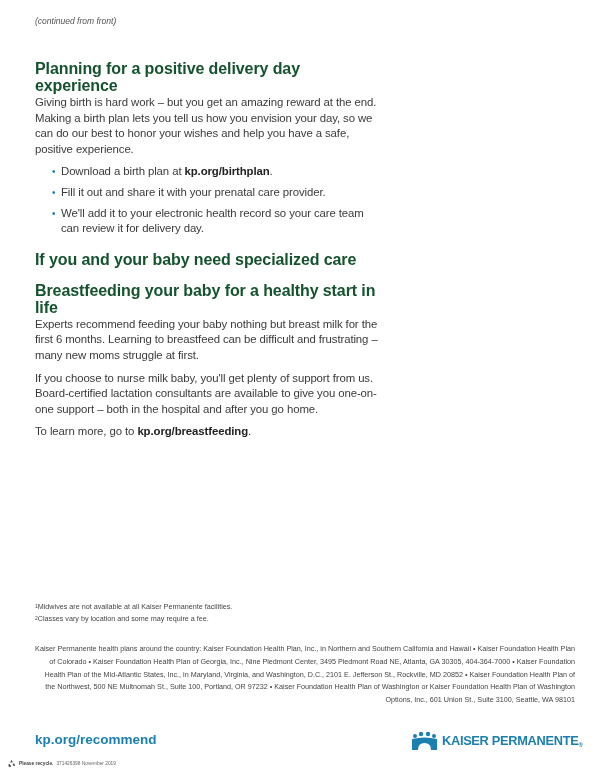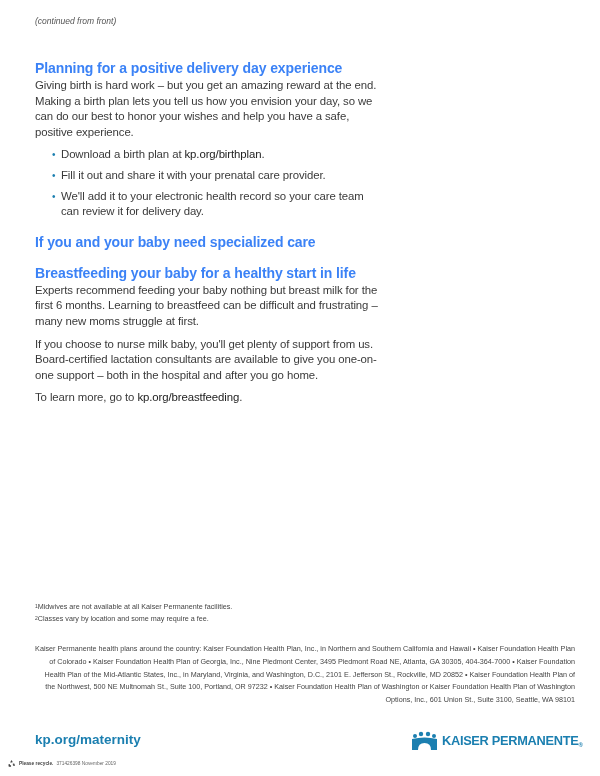--- a/index.html
+++ b/index.html
@@ -8,28 +8,28 @@
 
     .continued {
       position: absolute; left: 35px; top: 16px;
       font-size: 8.5px; font-style: italic; color: #555555;
     }
 
     .content { position: absolute; left: 35px; top: 60px; width: 345px; }
 
     .section { margin-bottom: 14px; }
     .section-title {
-      font-size: 14px; font-weight: bold; color: #3b82f6;
+      font-size: 16px; font-weight: bold; color: #14532d;
       line-height: 17px; margin-bottom: 1px; letter-spacing: -0.1px;
     }
     .para {
       font-size: 11.4px; line-height: 15.6px; color: #3a3a3a;
       margin-bottom: 7px; letter-spacing: -0.1px;
     }
-    .para b, .bullet b { color: #222222; font-weight: normal; }
+    .para b, .bullet b { color: #222222; font-weight: bold; }
 
     .bullets { list-style: none; margin-left: 17px; margin-top: 6px; }
     .bullet {
       position: relative; padding-left: 9px;
       font-size: 11.4px; line-height: 15.6px; color: #3a3a3a;
       margin-bottom: 5px; letter-spacing: -0.1px;
     }
     .bullet .dot {
       position: absolute; left: 0; top: 0; color: #1b7fb0; font-size: 10px;
     }
@@ -101,21 +101,21 @@
   </div>
 </div>
 
 <div class="footnotes">
   <div class="footnote"><sup>1</sup><span>Midwives are not available at all Kaiser Permanente facilities.</span></div>
   <div class="footnote"><sup>2</sup><span>Classes vary by location and some may require a fee.</span></div>
 </div>
 
 <div class="legal">Kaiser Permanente health plans around the country: Kaiser Foundation Health Plan, Inc., in Northern and Southern California and Hawaii • Kaiser Foundation Health Plan of Colorado • Kaiser Foundation Health Plan of Georgia, Inc., Nine Piedmont Center, 3495 Piedmont Road NE, Atlanta, GA 30305, 404-364-7000 • Kaiser Foundation Health Plan of the Mid-Atlantic States, Inc., in Maryland, Virginia, and Washington, D.C., 2101 E. Jefferson St., Rockville, MD 20852 • Kaiser Foundation Health Plan of the Northwest, 500 NE Multnomah St., Suite 100, Portland, OR 97232 • Kaiser Foundation Health Plan of Washington or Kaiser Foundation Health Plan of Washington Options, Inc., 601 Union St., Suite 3100, Seattle, WA 98101</div>
 
-<div class="site-url">kp.org/maternity</div>
+<div class="site-url">kp.org/recommend</div>
 
 <div class="recycle">
   <svg class="icon" viewBox="0 0 20 20">
     <path d="M10 2 L13 7 L11 7 L11 8 L7 8 L9 4 Z" fill="#444"></path>
     <path d="M16 10 L18 15 L13 15 L14 13 L12 11 L15 10 Z" fill="#444"></path>
     <path d="M3 12 L6 11 L7 14 L9 14 L9 17 L4 17 Z" fill="#444"></path>
   </svg>
   <span class="strong">Please recycle.</span>
   <span>371426398 November 2019</span>
 </div>

